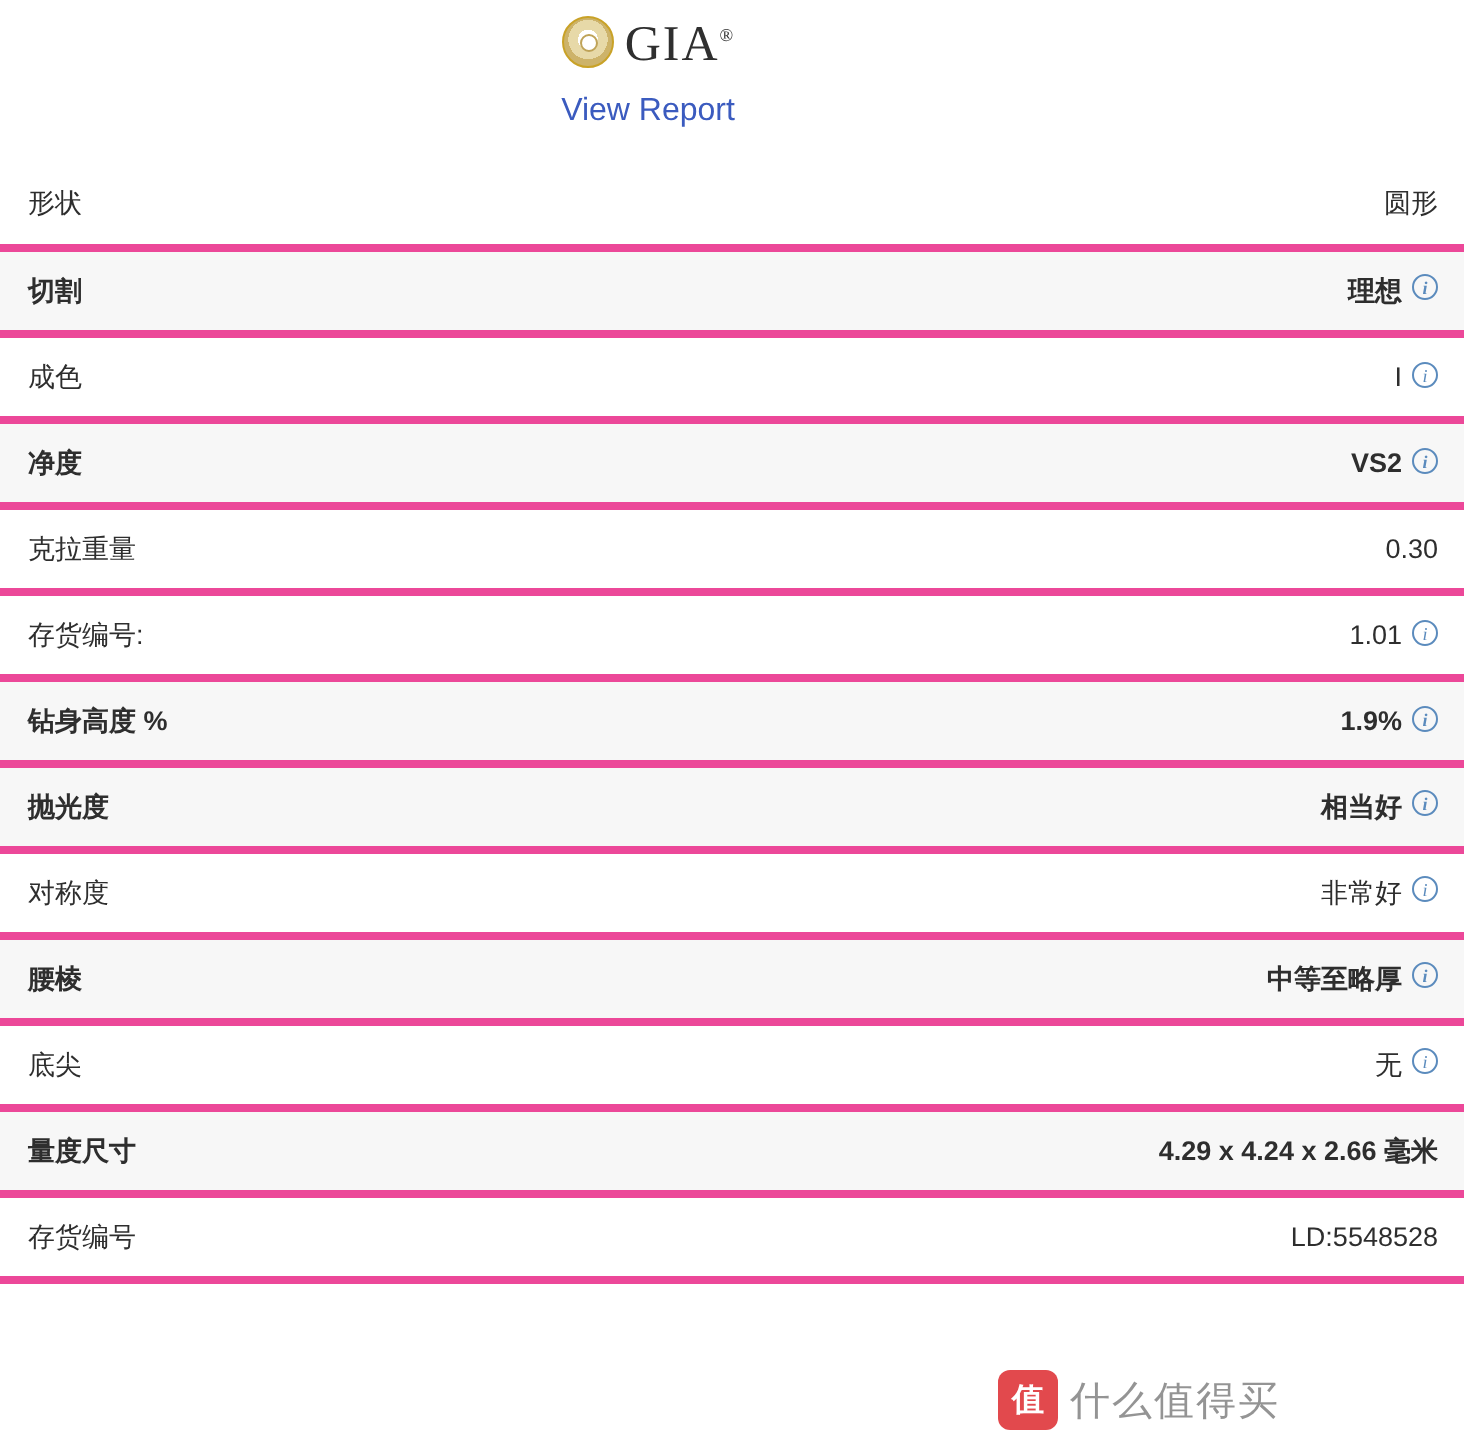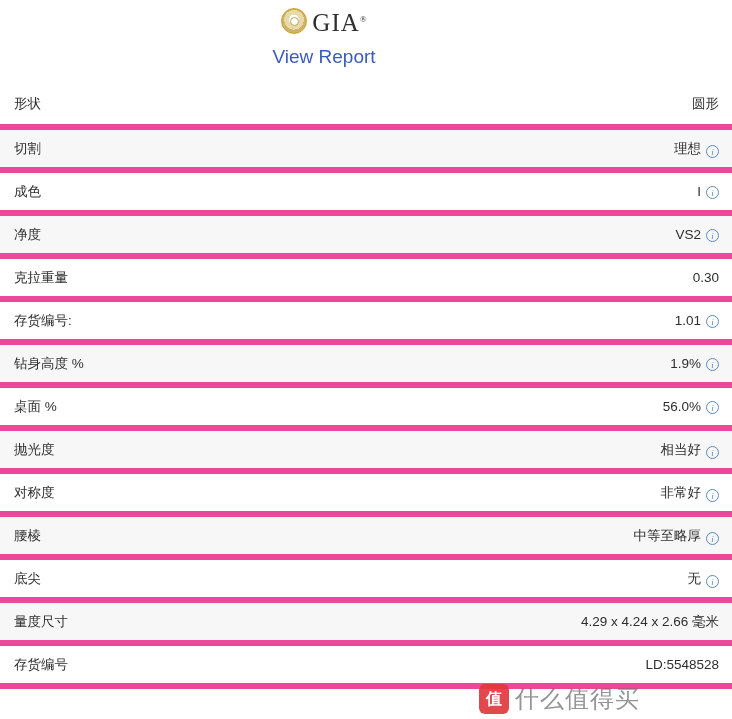--- a/index.html
+++ b/index.html
@@ -64,58 +64,58 @@
     position: relative;
     top: 1px;
   }
   .gia-word .reg {
     font-size: 9px;
     vertical-align: super;
     letter-spacing: 0;
   }
   .view-report {
     margin-top: 8px;
-    font-size: 19px;
+    font-size: 16px;
     color: #3b5bbf;
     text-decoration: none;
     display: inline-block;
     cursor: pointer;
   }
 
   
   .spec-table {
     margin-top: 16px;
     width: 732px;
     border-collapse: collapse;
     table-layout: fixed;
   }
   .spec-row {
     height: 43px;
   }
   .spec-row.odd { background: #ffffff; }
-  .spec-row.even { background: #f7f7f7; }
+  .spec-row.even { background: #f7f7f7; font-weight: bold; }
   .spec-row td {
-    border-bottom: 6px solid #ec4899;
+    border-bottom: 4px solid #ec4899;
     font-size: 13.5px;
     color: #2e2e2e;
     vertical-align: middle;
   }
   td.label {
     padding-left: 14px;
     text-align: left;
     white-space: nowrap;
   }
   td.value {
     padding-right: 13px;
     text-align: right;
     white-space: nowrap;
   }
   .val-wrap {
     display: inline-flex;
-    align-items: flex-end;
+    align-items: flex-start;
     justify-content: flex-end;
     gap: 5px;
   }
   .info-icon {
     display: inline-block;
     width: 13px;
     height: 13px;
     border-radius: 50%;
     border: 1px solid #5b8bbd;
     color: #5b8bbd;
@@ -147,21 +147,21 @@
     background: #e03a3e;
     color: #ffffff;
     font-size: 16px;
     font-weight: bold;
     display: flex;
     align-items: center;
     justify-content: center;
     font-family: "Liberation Sans", sans-serif;
   }
   .wm-text {
-    font-size: 24px;
+    font-size: 20px;
     color: #6f6f6f;
     letter-spacing: 1px;
     font-family: "Liberation Sans", sans-serif;
     opacity: 0.8;
   }
 </style>
 </head>
 <body>
 
 <div class="page">
@@ -241,29 +241,20 @@
       <tr class="spec-row even">
         <td class="label">钻身高度 %</td>
         <td class="value">
           <span class="val-wrap">
             <span>1.9%</span>
             <span class="info-icon">i</span>
           </span>
         </td>
       </tr>
 
-      <tr class="spec-row odd">
-        <td class="label">桌面 %</td>
-        <td class="value">
-          <span class="val-wrap">
-            <span>56.0%</span>
-            <span class="info-icon">i</span>
-          </span>
-        </td>
-      </tr>
 
       <tr class="spec-row even">
         <td class="label">抛光度</td>
         <td class="value">
           <span class="val-wrap">
             <span>相当好</span>
             <span class="info-icon">i</span>
           </span>
         </td>
       </tr>

